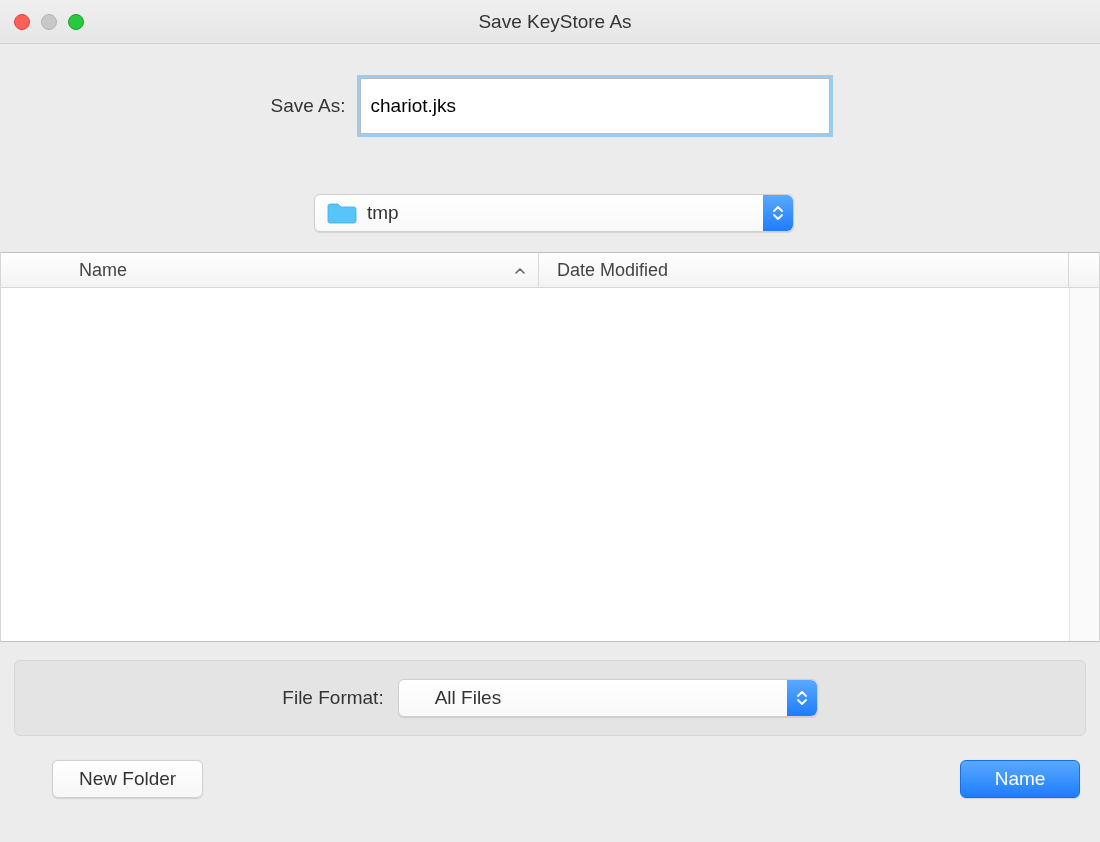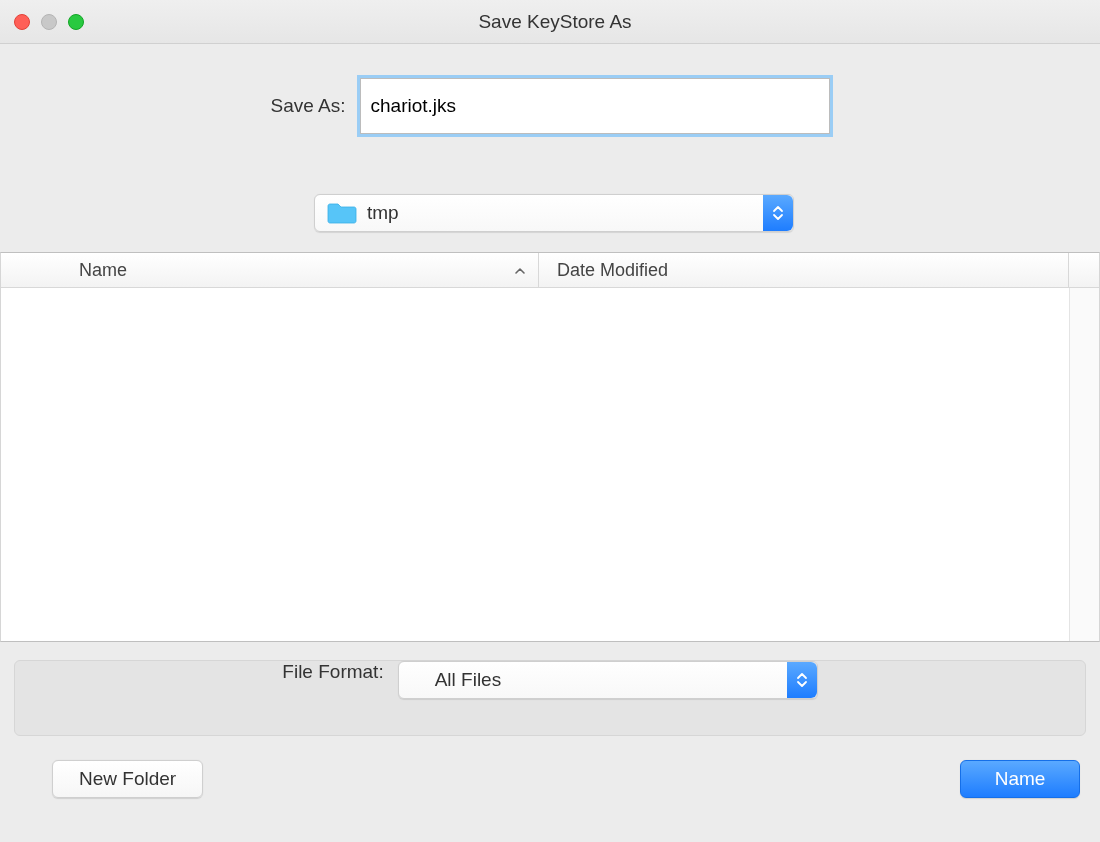--- a/index.html
+++ b/index.html
@@ -171,20 +171,21 @@
       border-left: 1px solid #e4e4e4;
     }
 
     .file-format-panel {
       margin: 18px 14px 0 14px;
       background: #e4e4e4;
       border: 1px solid #d6d6d6;
       border-radius: 6px;
       height: 76px;
       display: flex;
+      align-items: center;
       justify-content: center;
       gap: 14px;
     }
     .format-popup {
       width: 420px;
     }
 
     .bottom-buttons {
       display: flex;
       align-items: flex-end;

